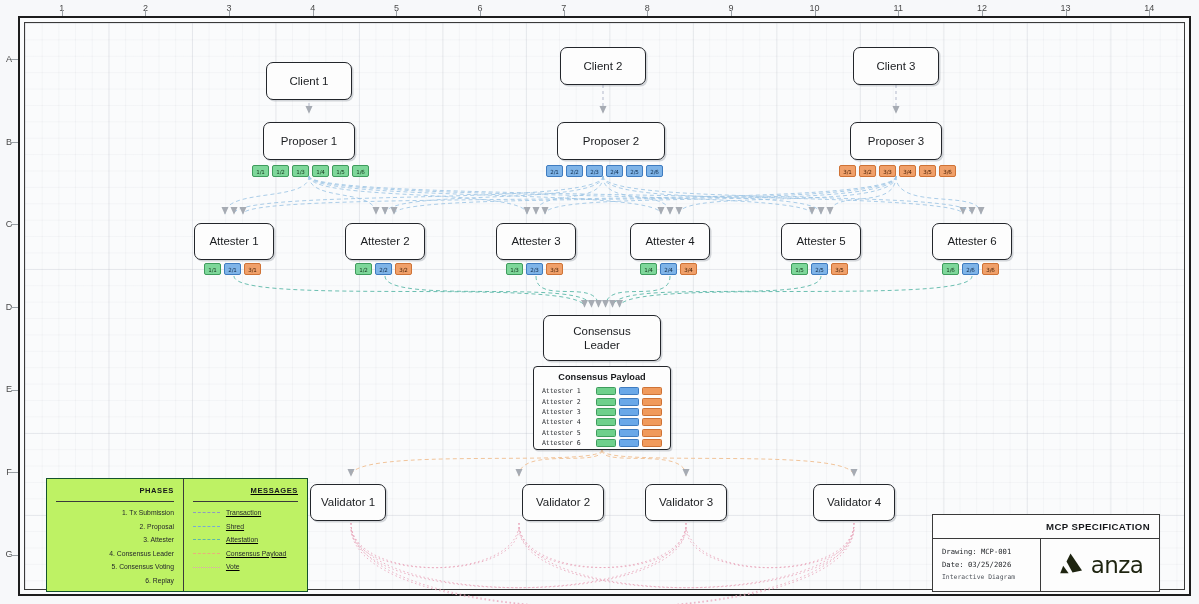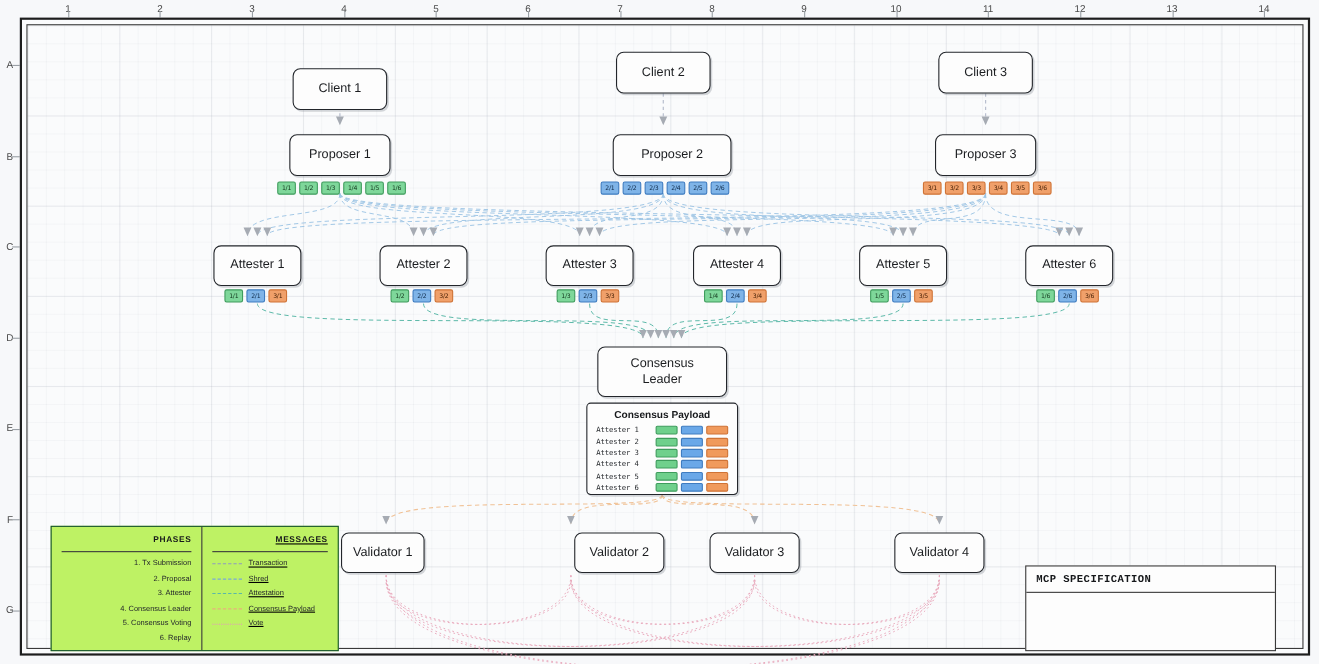--- a/index.html
+++ b/index.html
@@ -79,23 +79,23 @@
   .lg-head{font-size:7.6px;font-weight:bold;color:#16181b;letter-spacing:.55px;
     padding-bottom:6px;margin-bottom:4px;border-bottom:1px solid #3a3a3a;}
   .lg-item{font-size:6.8px;color:#24272b;line-height:13.6px;white-space:nowrap;}
   .lg-msg{display:flex;align-items:center;line-height:13.6px;}
   .lg-dash{width:27px;height:0;border-top-width:1.4px;margin-right:6px;flex:none;}
   .lg-msg span{font-size:6.8px;color:#24272b;white-space:nowrap;}
 
   
   .titleblock{position:absolute;background:#fdfdfd;border:1px solid #3a3a3a;
     box-sizing:border-box;}
-  .tb-head{font-family:Liberation Mono, monospace;font-size:9.6px;font-weight:bold;
+  .tb-head{font-family:Liberation Sans, sans-serif;font-size:9.6px;font-weight:bold;
     color:#16181b;letter-spacing:.4px;padding:6px 9px 6px;
-    border-bottom:1px solid #3a3a3a;}
+    border-bottom:1px solid #3a3a3a;text-align:right;}
   .tb-body{display:flex;height:52px;}
   .tb-left{width:108px;border-right:1px solid #3a3a3a;padding:6px 9px;box-sizing:border-box;}
   .tb-line{font-family:"DejaVu Sans Mono", monospace;font-size:7.2px;color:#24272b;
     line-height:13px;white-space:nowrap;}
   .tb-line.sub{font-size:6.4px;color:#50555c;}
   .tb-right{flex:1;display:flex;align-items:center;justify-content:center;}
   .anza{display:flex;align-items:center;gap:4px;}
   .anza-word{font-size:23px;color:#1e2410;letter-spacing:-.6px;
     font-family:"DejaVu Sans", sans-serif;}
 </style>
@@ -372,15 +372,31 @@
           <div class="lg-msg">
             <div class="lg-dash" style="border-top-style: dotted; border-top-color: rgb(226, 160, 180);"></div>
             <span>Vote</span>
           </div>
         </div>
     </div>
   </div>
 
   <div class="titleblock" id="titleblock" style="left: 932px; top: 514px; width: 228px; height: 78px;">
     <div class="tb-head">MCP SPECIFICATION</div>
+    <div class="tb-body">
+      <div class="tb-left">
+        <div class="tb-line">Drawing: MCP-001</div>
+        <div class="tb-line">Date: 03/25/2026</div>
+        <div class="tb-line sub">Interactive Diagram</div>
+      </div>
+      <div class="tb-right">
+        <div class="anza">
+          <svg width="30" height="26" viewBox="0 0 30 26">
+            <path d="M13.5,1.5 L25,18.5 L15.5,20.5 L9.5,9.5 Z" fill="#1e2410"></path>
+            <path d="M6.2,13.8 L11.6,21.2 L3.2,21.2 Z" fill="#1e2410"></path>
+          </svg>
+          <div class="anza-word">anza</div>
+        </div>
+      </div>
+    </div>
   </div>
 
 </div>
 
 </body></html>

